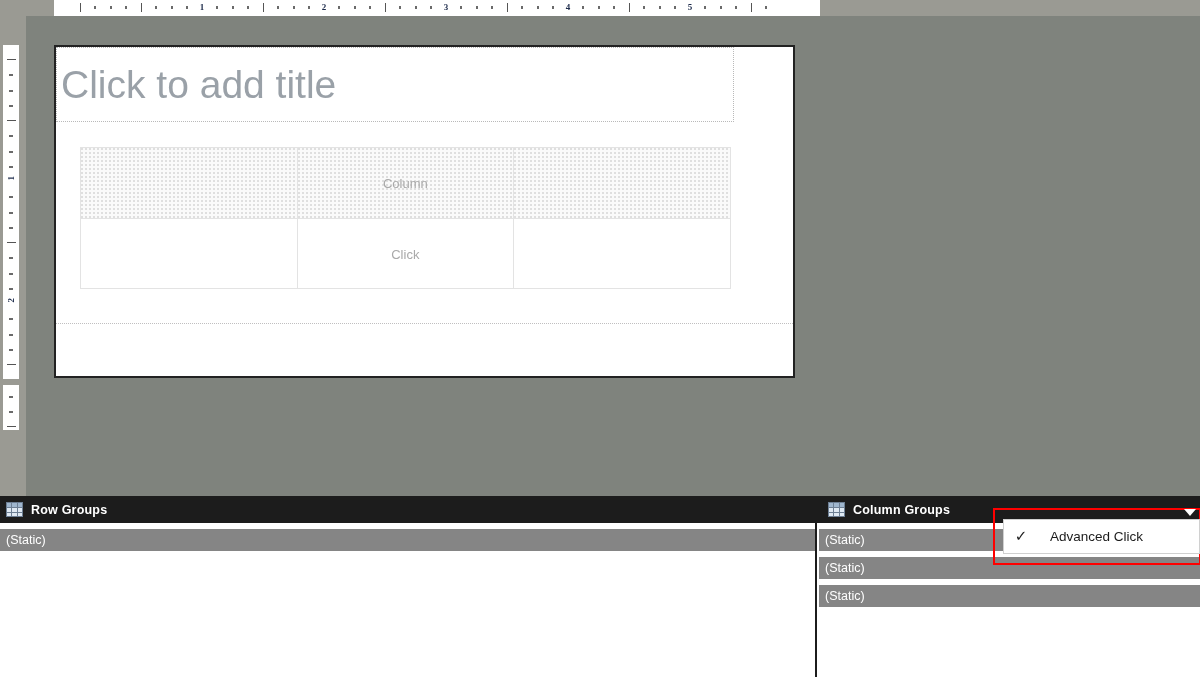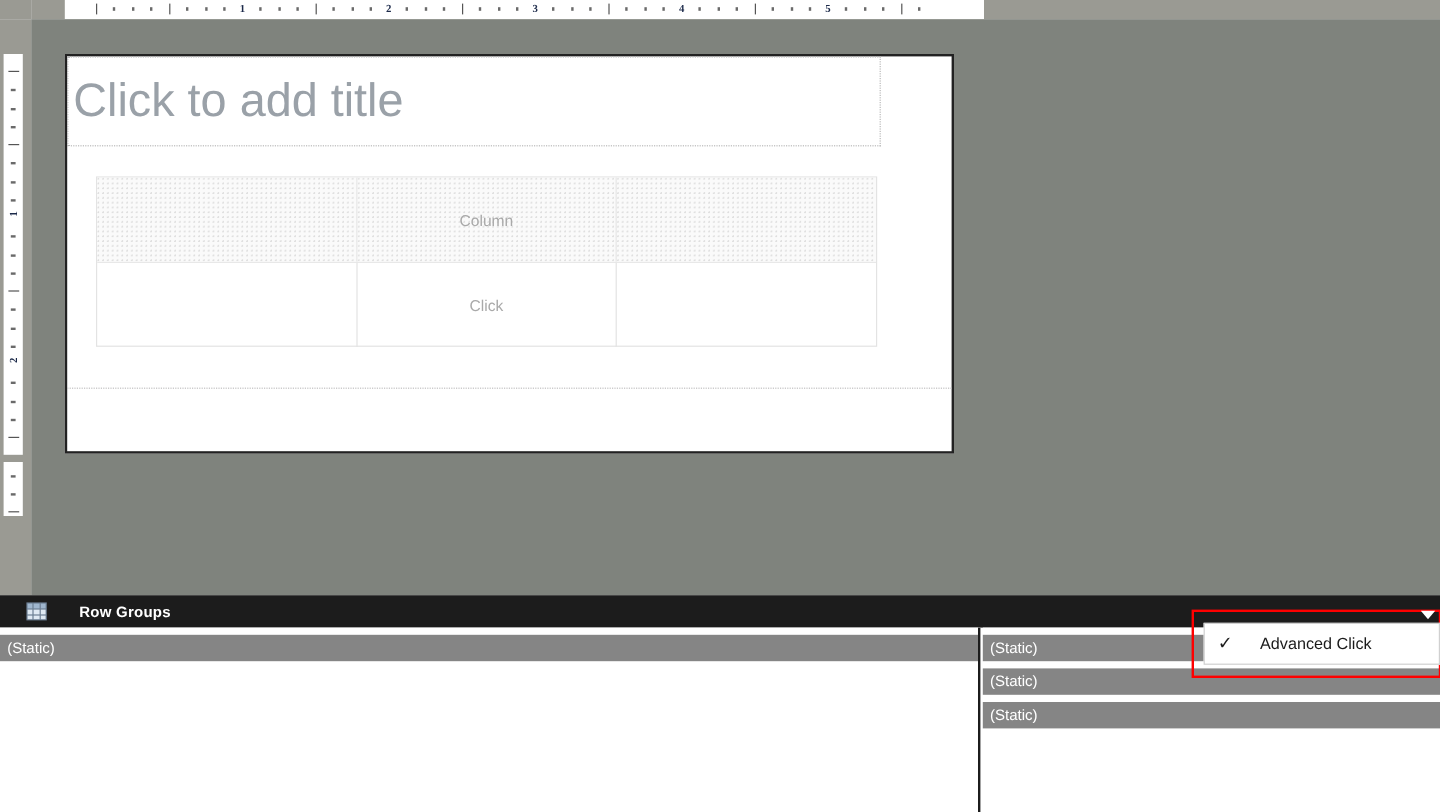--- a/index.html
+++ b/index.html
@@ -191,21 +191,21 @@
   .panel-header-bar {
     position: absolute; left: 0; top: 0;
     width: 1200px; height: 27px;
     background: #1c1c1c;
   }
   .ph-group {
     position: absolute;
     top: 0; height: 27px;
     display: flex; align-items: center;
   }
-  .ph-row { left: 16px; gap: 19px; }
+  .ph-row { left: 0; }
   .ph-col { left: 822px; }
   .grid-icon {
     width: 15px; height: 13px;
     margin-left: 6px; margin-right: 8px;
     display: grid;
     grid-template-columns: 1fr 1fr 1fr;
     grid-template-rows: 4px 1fr 1fr;
     gap: 1px;
     background: #6d7f94;
     padding: 1px;
@@ -458,20 +458,34 @@
           <i></i>
           <i></i>
           <i></i>
           <i></i>
           <i></i>
           <i></i>
       </span>
       <span class="ph-title">Row Groups</span>
     </div>
 
+    <div class="ph-group ph-col">
+      <span class="grid-icon">
+        <i></i>
+          <i></i>
+          <i></i>
+          <i></i>
+          <i></i>
+          <i></i>
+          <i></i>
+          <i></i>
+          <i></i>
+      </span>
+      <span class="ph-title">Column Groups</span>
+    </div>
 
     <div class="panel-body panel-row-groups">
       <div class="grp-row first">
         <span class="grp-label">(Static)</span>
       </div>
     </div>
 
     <div class="panel-body panel-col-groups">
       <div class="grp-row first">
         <span class="grp-label">(Static)</span>

